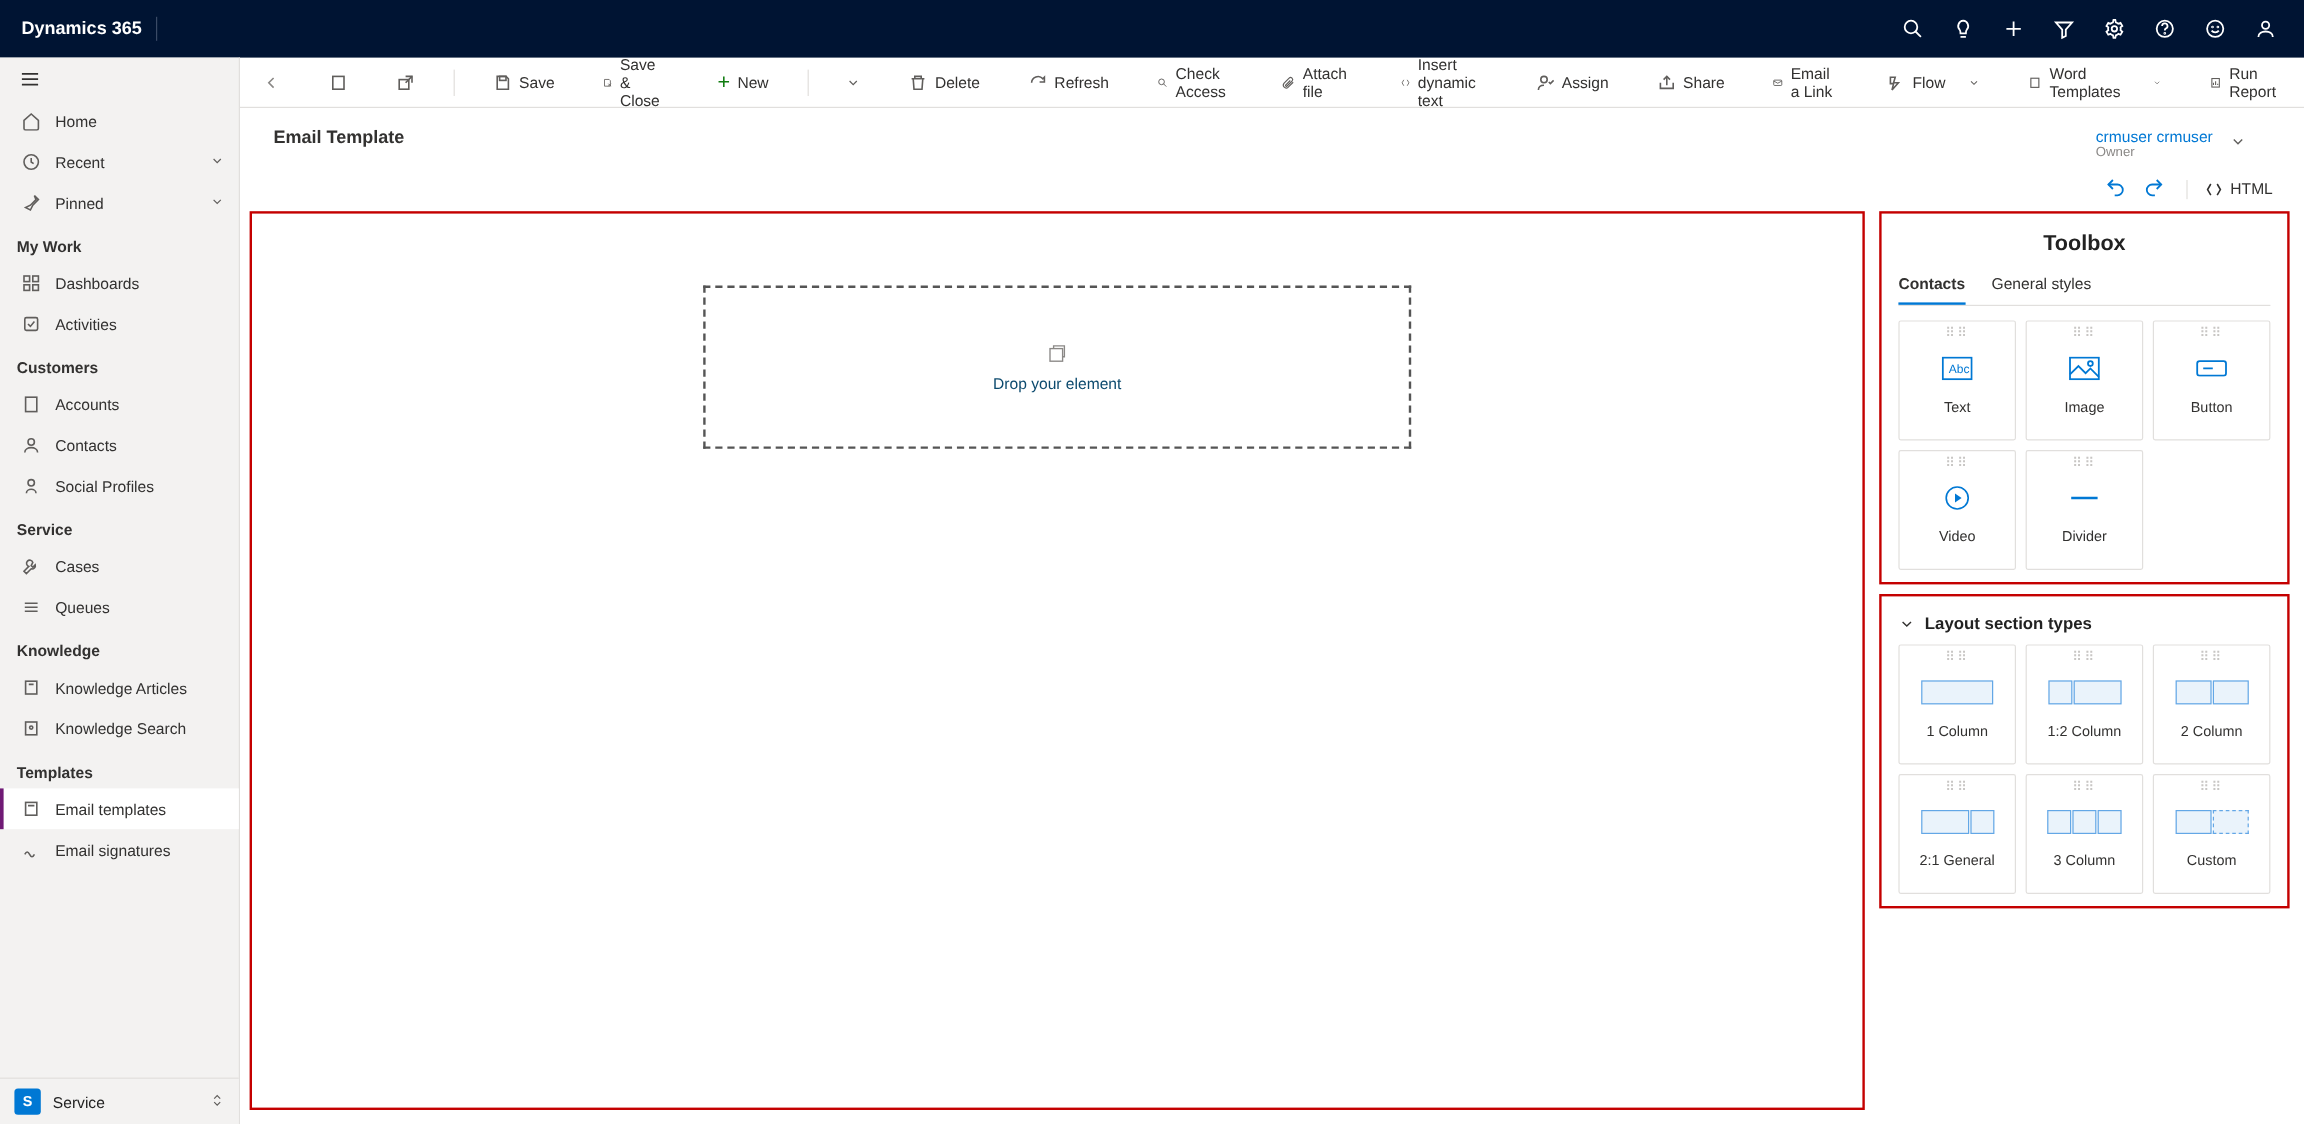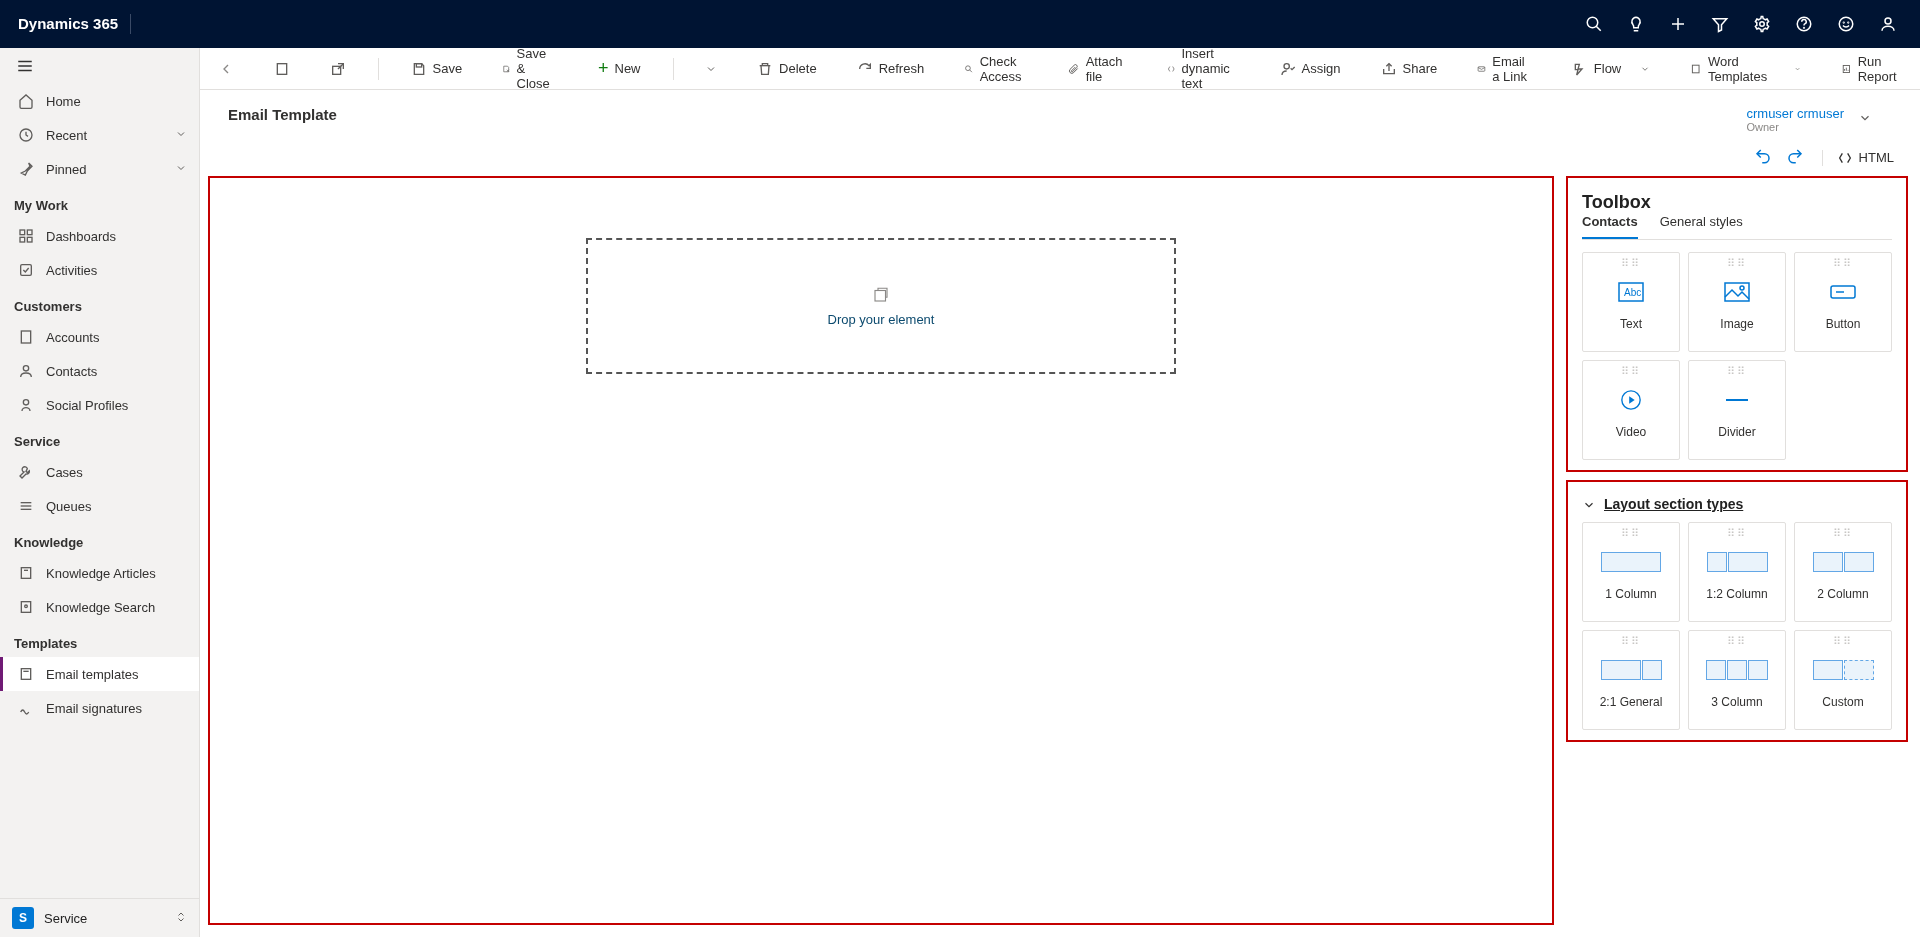--- a/index.html
+++ b/index.html
@@ -60,33 +60,33 @@
 
   
   .editor-body { flex: 1; display: flex; gap: 12px; padding: 0 12px 12px 8px; min-height: 0;}
 
   .canvas-wrap { flex: 1; border: 2px solid #c40000; position: relative; background:#fff; }
   .dropzone { position: absolute; top: 60px; left: 50%; transform: translateX(-50%); width: 590px; height: 136px; border: 2px dashed #555; display: flex; flex-direction: column; align-items:center; justify-content:center; color:#0c4a6e; }
   .dropzone svg { stroke:#8a8886; fill:none; margin-bottom:8px;}
 
   .toolbox-col { width: 342px; display:flex; flex-direction:column; gap:8px;}
   .toolbox-panel { border: 2px solid #c40000; padding: 14px 14px 10px; background:#fff; }
-  .toolbox-title { font-size: 18px; font-weight: 600; margin-bottom: 1px; }
+  .toolbox-title { font-size: 18px; font-weight: 600; margin-bottom: 16px; text-align: center; }
   .toolbox-tabs { display:flex; gap:22px; border-bottom:1px solid #e1dfdd; margin-bottom:12px;}
   .toolbox-tab { padding-bottom:8px; cursor:pointer; color:#323130; }
   .toolbox-tab.active { font-weight:600; border-bottom:2px solid #0078d4; }
 
   .tile-grid { display:grid; grid-template-columns: repeat(3, 1fr); gap:8px; }
   .tile { border:1px solid #e1dfdd; border-radius:2px; height:100px; display:flex; flex-direction:column; align-items:center; justify-content:flex-start; cursor:grab; background:#fff; padding-top:6px;}
   .tile .grip { color:#c8c6c4; font-size:11px; letter-spacing:2px; line-height:8px; margin-bottom:8px;}
   .tile .tile-icon { flex:0 0 34px; display:flex; align-items:center; justify-content:center;}
   .tile .tile-icon svg { stroke:#0078d4; fill:none; }
   .tile .tile-label { font-size:12px; color:#323130; margin-top:8px;}
 
-  .section-header { display:flex; align-items:flex-end; gap:8px; font-weight:600; font-size:14px; margin-bottom:10px;text-decoration:underline;}
+  .section-header { display:flex; align-items:flex-end; gap:8px; font-weight:600; font-size:14px; margin-bottom:10px;}
   .section-header svg { stroke:#323130; }
 
   .col-icon { display:flex; gap:1px; }
   .col-box { height:20px; border:1px solid #63a7e6; background:#eaf3fb;}
   .col-box.dashed { border-style:dashed; }
 </style>
 </head>
 <body>
 
 <div class="topbar">

